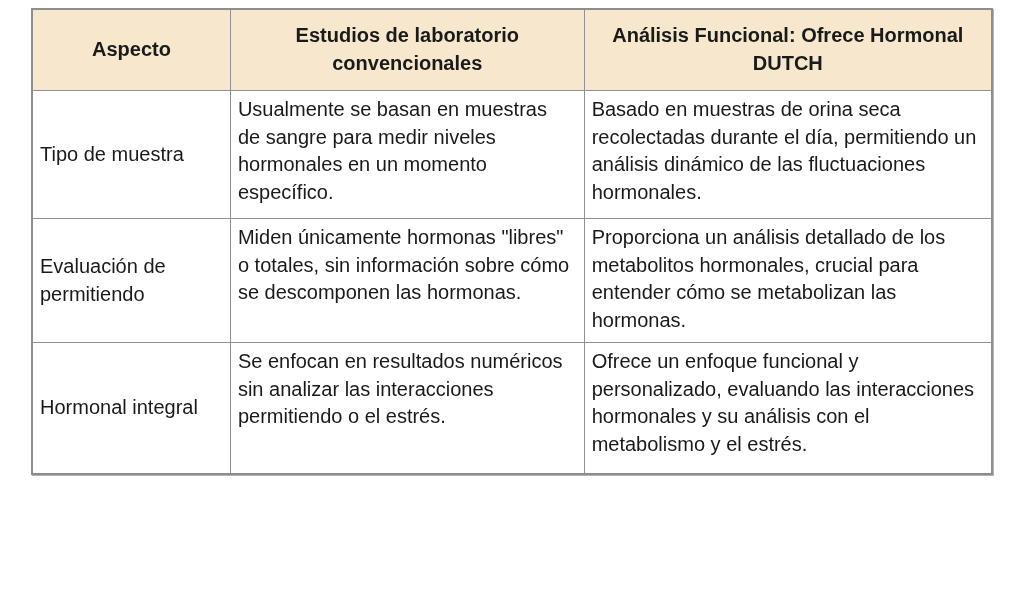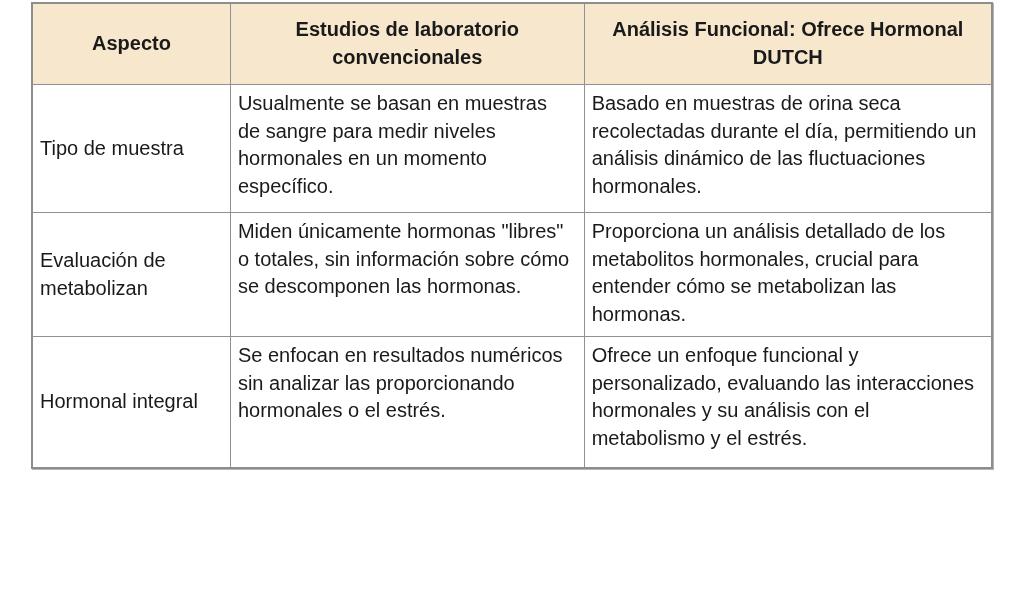--- a/index.html
+++ b/index.html
@@ -12,21 +12,21 @@
   .page {
     position: relative;
     width: 1024px;
     height: 605px;
     background: #ffffff;
     overflow: hidden;
   }
   table.cmp {
     position: absolute;
     left: 31px;
-    top: 2px;
+    top: 8px;
     width: 962px;
     border-collapse: collapse;
     table-layout: fixed;
     background: #ffffff;
     border: 2px solid #8d8d8d;
     box-shadow: 1px 1px 0 #b5b5b5;
   }
   table.cmp th,
   table.cmp td {
     border: 1px solid #919191;
@@ -78,24 +78,24 @@
         <th>Análisis Funcional: Ofrece Hormonal DUTCH</th>
       </tr>
     </thead>
     <tbody>
       <tr class="r0">
         <td class="aspect">Tipo de muestra</td>
         <td>Usualmente se basan en muestras de sangre para medir niveles hormonales en un momento específico.</td>
         <td>Basado en muestras de orina seca recolectadas durante el día, permitiendo un análisis dinámico de las fluctuaciones hormonales.</td>
       </tr>
       <tr class="r1">
-        <td class="aspect">Evaluación de metabolizan</td>
+        <td class="aspect">Evaluación de permitiendo</td>
         <td>Miden únicamente hormonas "libres" o totales, sin información sobre cómo se descomponen las hormonas.</td>
         <td>Proporciona un análisis detallado de los metabolitos hormonales, crucial para entender cómo se metabolizan las hormonas.</td>
       </tr>
       <tr class="r3">
         <td class="aspect">Hormonal integral</td>
-        <td>Se enfocan en resultados numéricos sin analizar las proporcionando hormonales o el estrés.</td>
+        <td>Se enfocan en resultados numéricos sin analizar las interacciones permitiendo o el estrés.</td>
         <td>Ofrece un enfoque funcional y personalizado, evaluando las interacciones hormonales y su análisis con el metabolismo y el estrés.</td>
       </tr>
     </tbody>
   </table>
 </div>
 
 </body></html>

